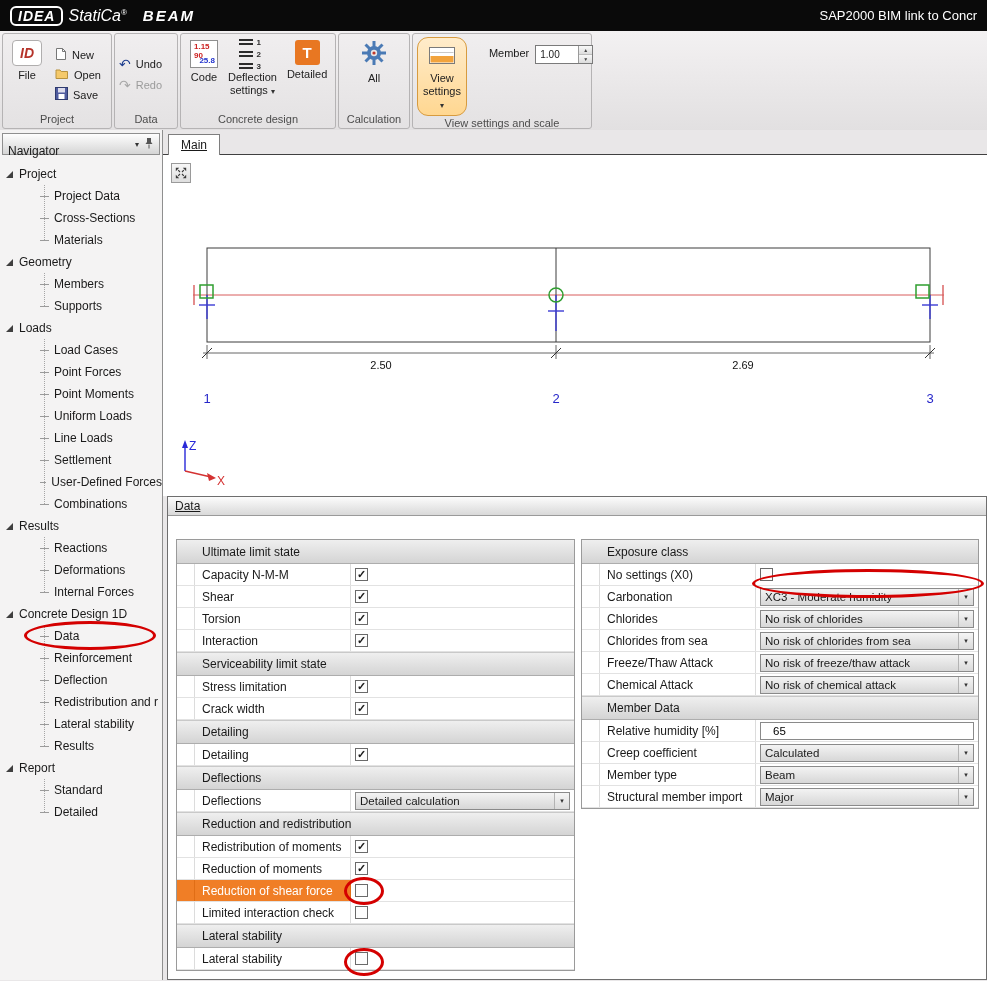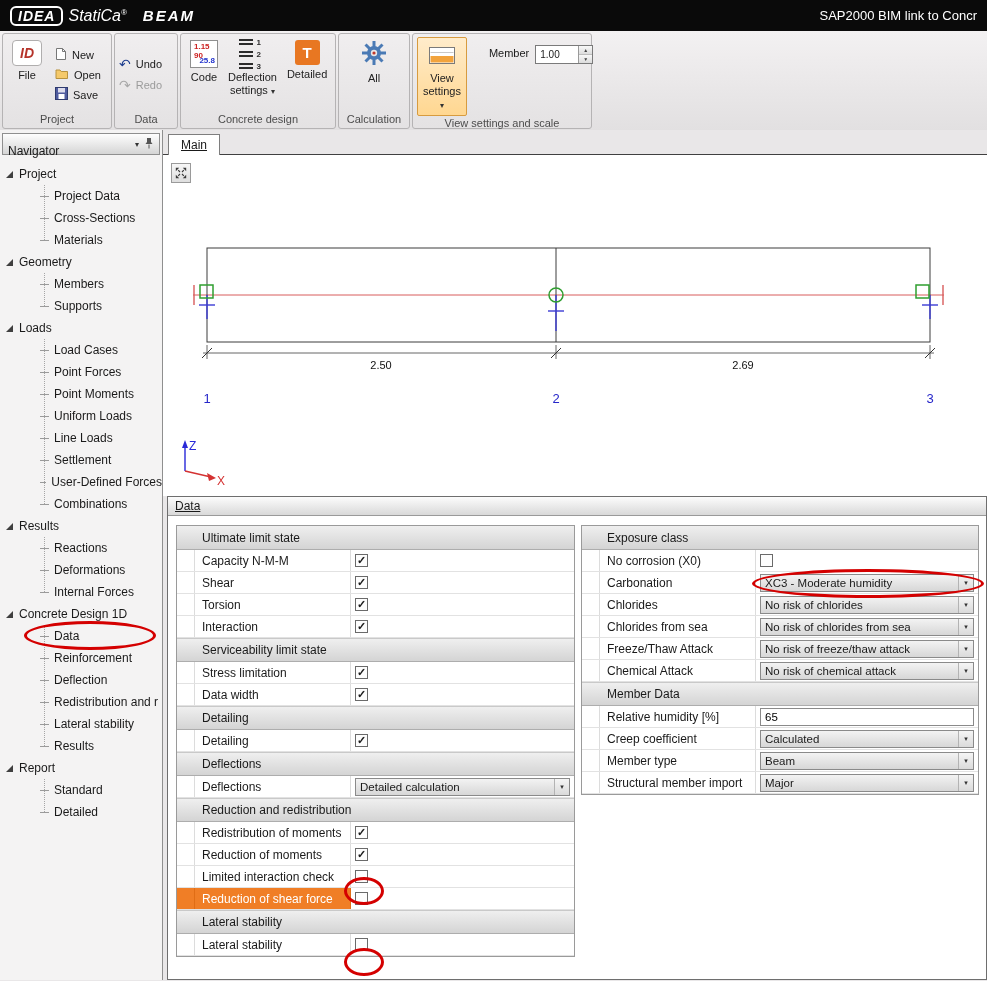--- a/index.html
+++ b/index.html
@@ -17,21 +17,21 @@
   .logo-reg { font-size:8px; vertical-align:super; }
   .app-name { margin-left:16px; font-weight:bold; font-style:italic; font-size:15px; letter-spacing:2px; }
   .title-right { margin-left:auto; font-size:13px; white-space:nowrap; }
   
   .ribbon { height:99px; display:flex; gap:2px; padding:2px 2px 1px 2px; background:linear-gradient(#f3f1f2,#e2e0e1); }
   .rgroup { border:1px solid #b5b3b4; border-radius:3px; display:flex; flex-direction:column; background:linear-gradient(#f0eeef,#e4e2e3); }
   .rgroup-content { flex:1; display:flex; padding:3px 4px 0 4px; }
   .rgroup-label { text-align:center; font-size:11px; color:#4c4c4c; padding:1px 4px 3px; }
   .bigbtn { display:flex; flex-direction:column; align-items:center; justify-content:flex-start; padding:3px 5px; gap:3px; cursor:default; }
   .bigbtn-label { font-size:11px; text-align:center; line-height:13px; color:#222; }
-  .bigbtn.selected { border:1px solid #d79b3f; background:linear-gradient(#ffeccb,#ffd791); border-radius:2px; }
+  .bigbtn.selected { border:1px solid #d79b3f; background:linear-gradient(#ffeccb,#ffd791); border-radius:11px; }
   .file-icon { width:30px; height:26px; border:1px solid #b0aeae; background:#fff; color:#b5332a; font-weight:bold; font-style:italic; display:flex; align-items:center; justify-content:center; font-size:14px; border-radius:4px; }
   .small-col { display:flex; flex-direction:column; justify-content:center; gap:3px; margin-left:8px; }
   .sbtn { display:flex; align-items:center; gap:5px; font-size:11px; height:17px; cursor:default; white-space:nowrap; }
   .sbtn.disabled { color:#9b9b9b; }
   .glyph-icon { font-size:14px; line-height:14px; color:#1f3f8f; }
   .glyph-icon.gray { color:#a8a8a8; }
   .code-icon { width:28px; height:28px; background:#fff; border:1px solid #8f8f8f; position:relative; font-weight:bold; }
   .code-icon span { position:absolute; font-size:8px; line-height:8px; }
   .code-v1 { top:2px; left:3px; color:#c22; }
   .code-v2 { top:11px; left:3px; color:#c22; }
@@ -67,35 +67,35 @@
   .content { flex:1; display:flex; flex-direction:column;text-decoration:underline; }
   .tabrow { height:24px; display:flex; align-items:flex-end; padding-left:5px; }
   .tab { height:21px; background:#fff; border:1px solid #7e7e7e; border-bottom:none; padding:0 12px; display:flex; align-items:center; font-size:12px; position:relative; z-index:2; margin-bottom:-1px; }
   .diagram { height:342px; background:#fff; border-top:1px solid #404040; position:relative; }
   .fit-btn { position:absolute; left:8px; top:8px; width:20px; height:20px; border:1px solid #9a9a9a; background:linear-gradient(#f7f7f7,#dedede); display:flex; align-items:center; justify-content:center; cursor:default; z-index:3; }
   .beam-svg { position:absolute; left:0; top:0; font-family:inherit; }
   
   .data-panel { flex:1; margin-left:4px; border:1px solid #6e6e6e; background:#fff; display:flex; flex-direction:column; }
   .data-header { height:19px; background:linear-gradient(#fcfcfc,#d9d9d9); border-bottom:1px solid #9a9a9a; display:flex; align-items:center; padding-left:7px; font-size:12px; }
   .data-body { flex:1; position:relative; background:#fff; }
-  .tbl { position:absolute; top:9px; border:1px solid #9a9a9a; background:#0369a1; }
+  .tbl { position:absolute; top:23px; border:1px solid #9a9a9a; background:#0369a1; }
   .tbl-left { left:8px; width:399px; }
   .tbl-right { left:413px; width:398px; }
   .thead { height:24px; background:linear-gradient(#efefef,#d4d4d4); border-bottom:1px solid #adadad; border-top:1px solid #c9c9c9; display:flex; align-items:center; padding-left:25px; font-size:12px; }
   .tbl .thead:first-child { border-top:none; }
   .trow { height:22px; display:flex; align-items:stretch; border-bottom:1px solid #e2e2e2; background:#fff; }
   .gutter { width:18px; border-right:1px solid #dcdcdc; }
   .tlabel { width:156px; display:flex; align-items:center; padding-left:7px; border-right:1px solid #dcdcdc; overflow:hidden; white-space:nowrap; font-size:12px; }
   .tctrl { flex:1; display:flex; align-items:center; padding:0 4px; }
   .trow.highlight .gutter, .trow.highlight .tlabel { background:#F07E26; color:#fff; border-color:#e06d15; }
   .cb { width:13px; height:13px; border:1px solid #6a6a6a; background:#fdfdfd; display:flex; align-items:center; justify-content:center; cursor:default; }
   .cb .mark { font-size:11px; font-weight:bold; color:#1c1c1c; line-height:11px; }
   .dd { height:18px; flex:1; border:1px solid #8a8a8a; background:linear-gradient(#f3f3f3,#d7d7d7); display:flex; align-items:center; font-size:11.5px; padding-left:4px; cursor:default; overflow:hidden; white-space:nowrap; }
   .dd-arrow { margin-left:auto; width:15px; align-self:stretch; display:flex; align-items:center; justify-content:center; border-left:1px solid #b3b3b3; background:linear-gradient(#f5f5f5,#dadada); font-size:7px; color:#333; }
-  .tinput { height:18px; flex:1; border:1px solid #8a8a8a; background:#fff; font-size:11.5px; padding-left:4px; font-family:"Liberation Sans", sans-serif; }
+  .tinput { height:18px; flex:1; border:1px solid #8a8a8a; background:#fff; font-size:11.5px; padding-left:12px; font-family:"Liberation Sans", sans-serif; }
   
   .annotation { position:absolute; border:3px solid #d40000; border-radius:50%; pointer-events:none; z-index:60; }
 </style>
 </head>
 <body>
 
 <div class="titlebar">
   <span class="logo-box">IDEA</span>
   <span class="logo-statica"><span>StatiCa</span><span class="logo-reg">®</span></span>
   <span class="app-name">BEAM</span>
@@ -516,21 +516,21 @@
             <div class="gutter"></div>
             <div class="tlabel">Stress limitation</div>
             <div class="tctrl">
                 <span class="cb">
                   <span class="mark">✓</span>
                 </span>
               </div>
           </div>
           <div class="trow">
             <div class="gutter"></div>
-            <div class="tlabel">Data width</div>
+            <div class="tlabel">Crack width</div>
             <div class="tctrl">
                 <span class="cb">
                   <span class="mark">✓</span>
                 </span>
               </div>
           </div>
 
           <div class="thead">Detailing</div>
           <div class="trow">
             <div class="gutter"></div>
@@ -566,32 +566,32 @@
           </div>
           <div class="trow">
             <div class="gutter"></div>
             <div class="tlabel">Reduction of moments</div>
             <div class="tctrl">
                 <span class="cb">
                   <span class="mark">✓</span>
                 </span>
               </div>
           </div>
+          <div class="trow highlight">
+            <div class="gutter"></div>
+            <div class="tlabel">Reduction of shear force</div>
+            <div class="tctrl">
+                <span class="cb">
+                  <span class="mark"></span>
+                </span>
+              </div>
+          </div>
           <div class="trow">
             <div class="gutter"></div>
             <div class="tlabel">Limited interaction check</div>
-            <div class="tctrl">
-                <span class="cb">
-                  <span class="mark"></span>
-                </span>
-              </div>
-          </div>
-          <div class="trow highlight">
-            <div class="gutter"></div>
-            <div class="tlabel">Reduction of shear force</div>
             <div class="tctrl">
                 <span class="cb">
                   <span class="mark"></span>
                 </span>
               </div>
           </div>
 
           <div class="thead">Lateral stability</div>
           <div class="trow">
             <div class="gutter"></div>
@@ -601,21 +601,21 @@
                   <span class="mark"></span>
                 </span>
               </div>
           </div>
         </div>
 
         <div class="tbl tbl-right">
           <div class="thead">Exposure class</div>
           <div class="trow">
             <div class="gutter"></div>
-            <div class="tlabel">No corrosion (X0)</div>
+            <div class="tlabel">No settings (X0)</div>
             <div class="tctrl">
                 <span class="cb">
                   <span class="mark"></span>
                 </span>
               </div>
           </div>
           <div class="trow">
             <div class="gutter"></div>
             <div class="tlabel">Carbonation</div>
             <div class="tctrl">

